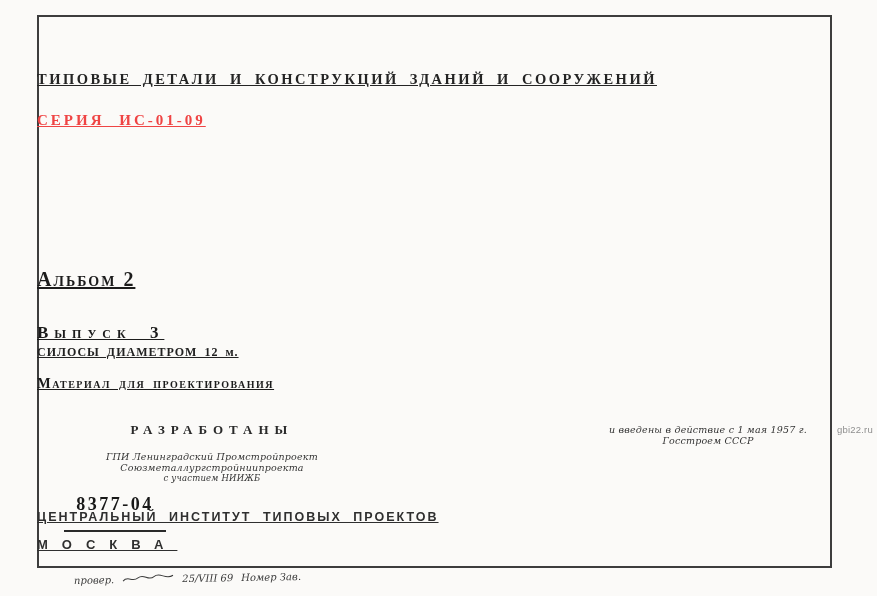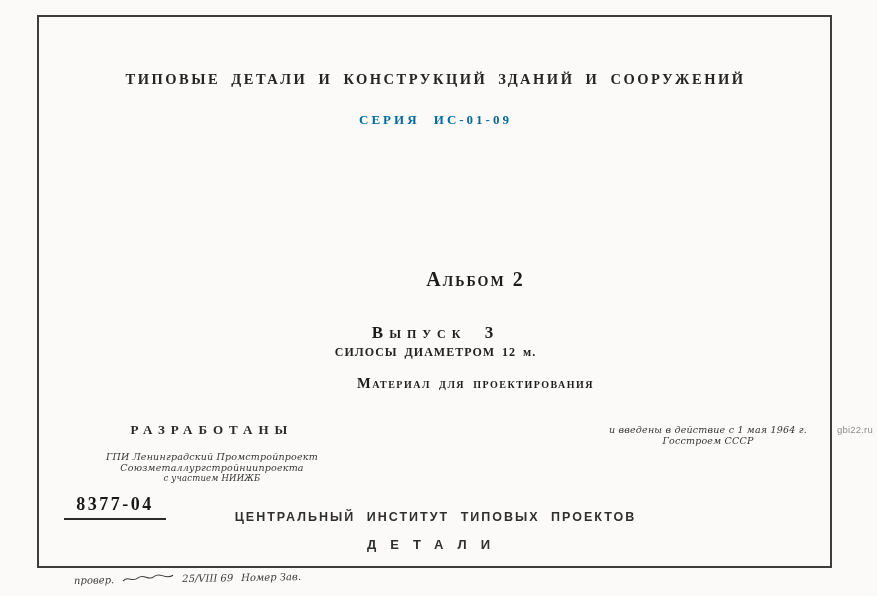--- a/index.html
+++ b/index.html
@@ -23,56 +23,55 @@
     top: 15px;
     width: 795px;
     height: 553px;
     border: 2px solid #3d3d3d;
     box-sizing: border-box;
   }
   .t {
     position: absolute;
     left: 37px;
     width: 797px;
-    text-align: center;
     white-space: nowrap;
+    text-decoration: underline;
   }
   .series-line {
     top: 71px;
     font-size: 14.5px;
     font-weight: bold;
     letter-spacing: 2.5px;
     word-spacing: 5px;
     color: #242424;
   }
   .series-code {
     top: 112px;
-    font-size: 13px;
+    font-size: 15px;
     font-weight: bold;
     letter-spacing: 3px;
     word-spacing: 8px;
-    color: #0369a1;
+    color: #ef4444;
   }
   .main-title {
     top: 201px;
     font-size: 21px;
     font-weight: bold;
     letter-spacing: 2.5px;
     word-spacing: 7px;
     line-height: 25px;
     color: #181818;
   }
   .album {
     top: 268px;
     font-size: 20px;
     font-weight: bold;
     font-variant: small-caps;
     letter-spacing: 2px;
     color: #1c1c1c;
-    padding-left: 40px;
   }
   .album-note {
     top: 299px;
     font-size: 13.5px;
     font-weight: bold;
     font-variant: small-caps;
     letter-spacing: 1.5px;
     word-spacing: 4px;
     color: #222;
   }
@@ -94,21 +93,20 @@
     color: #222;
   }
   .purpose {
     top: 375px;
     font-size: 14.5px;
     font-weight: bold;
     font-variant: small-caps;
     letter-spacing: 1.5px;
     word-spacing: 3px;
     color: #1c1c1c;
-    padding-left: 40px;
   }
   .col {
     position: absolute;
     text-align: center;
   }
   .col-developed { left: 62px;  top: 422px; width: 300px; }
   .col-approved  { left: 583px; top: 424px; width: 250px; }
   .col-heading {
     font-size: 13px;
     font-weight: bold;
@@ -129,21 +127,21 @@
   .doc-number {
     position: absolute;
     left: 64px;
     top: 494px;
     width: 102px;
     text-align: center;
     font-size: 18px;
     font-weight: bold;
     letter-spacing: 2.5px;
     border-bottom: 2px solid #2a2a2a;
-    padding-bottom: 3px;
+    padding-bottom: 15px;
     color: #181818;
   }
   .institute {
     top: 510px;
     font-size: 12.5px;
     font-weight: bold;
     letter-spacing: 2px;
     word-spacing: 6px;
     color: #2f2f2f;
     font-family: "Liberation Sans", sans-serif;
@@ -197,30 +195,30 @@
   <div class="t purpose">Материал для проектирования</div>
 
   <div class="col col-developed">
     <div class="col-heading">РАЗРАБОТАНЫ</div>
     <div class="hw">ГПИ Ленинградский Промстройпроект</div>
     <div class="hw">Союзметаллургстройниипроекта</div>
     <div class="hw small">с участием НИИЖБ</div>
   </div>
 
   <div class="col col-approved">
-    <div class="hw">и введены в действие с 1 мая 1964 г.</div>
+    <div class="hw">и введены в действие с 1 мая 1957 г.</div>
     <div class="hw">Госстроем СССР</div>
   </div>
 
   <div class="watermark">gbi22.ru</div>
 
   <div class="doc-number">8377-04</div>
 
   <div class="t institute">ЦЕНТРАЛЬНЫЙ ИНСТИТУТ ТИПОВЫХ ПРОЕКТОВ</div>
-  <div class="t city">ДЕТАЛИ</div>
+  <div class="t city">МОСКВА</div>
 
   <div class="handnote">
     <span>провер.</span>
     <span class="scribble">
       <svg width="52" height="12" viewBox="0 0 52 12" xmlns="http://www.w3.org/2000/svg">
         <path d="M1 8 C6 2, 10 10, 16 5 S26 9, 32 4 S44 8, 51 3" fill="none" stroke="#3b3b3b" stroke-width="1"></path>
       </svg>
     </span>
     <span>25/VIII 69</span>
     <span>Номер Зав.</span>

